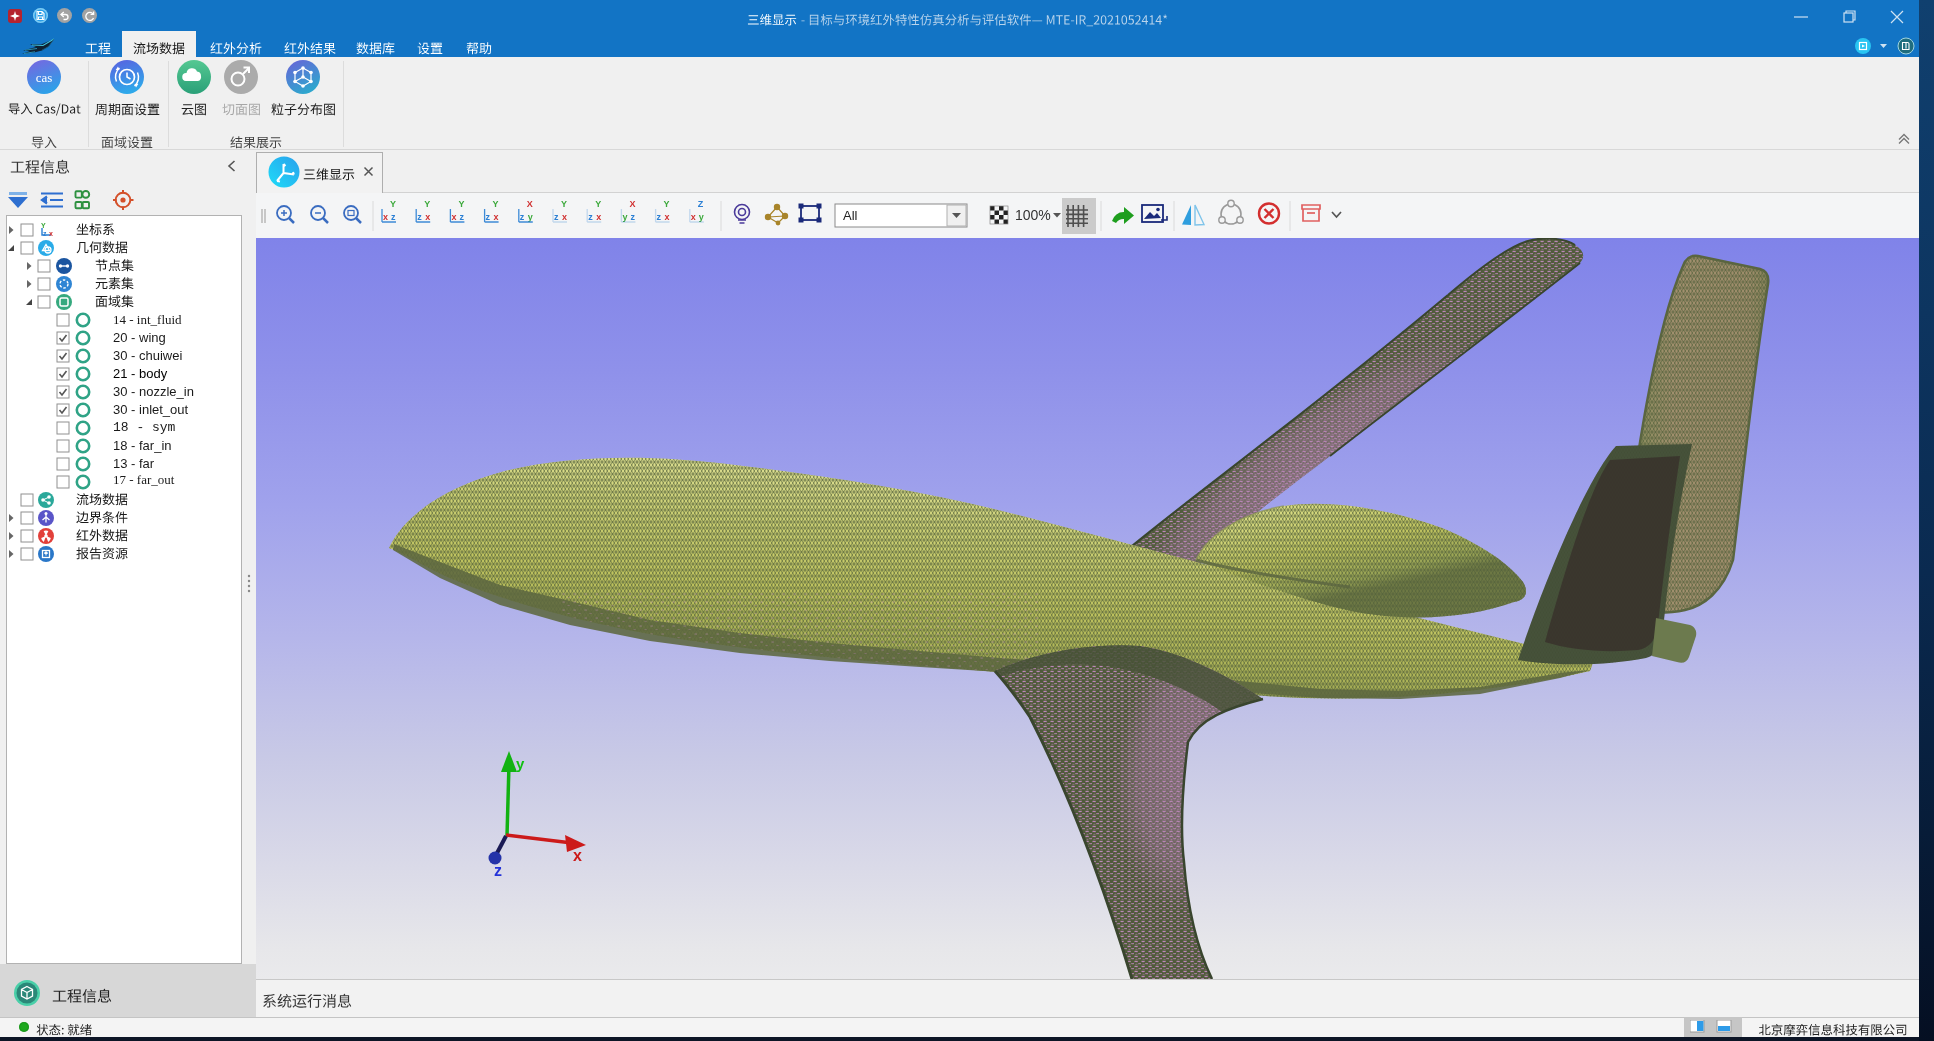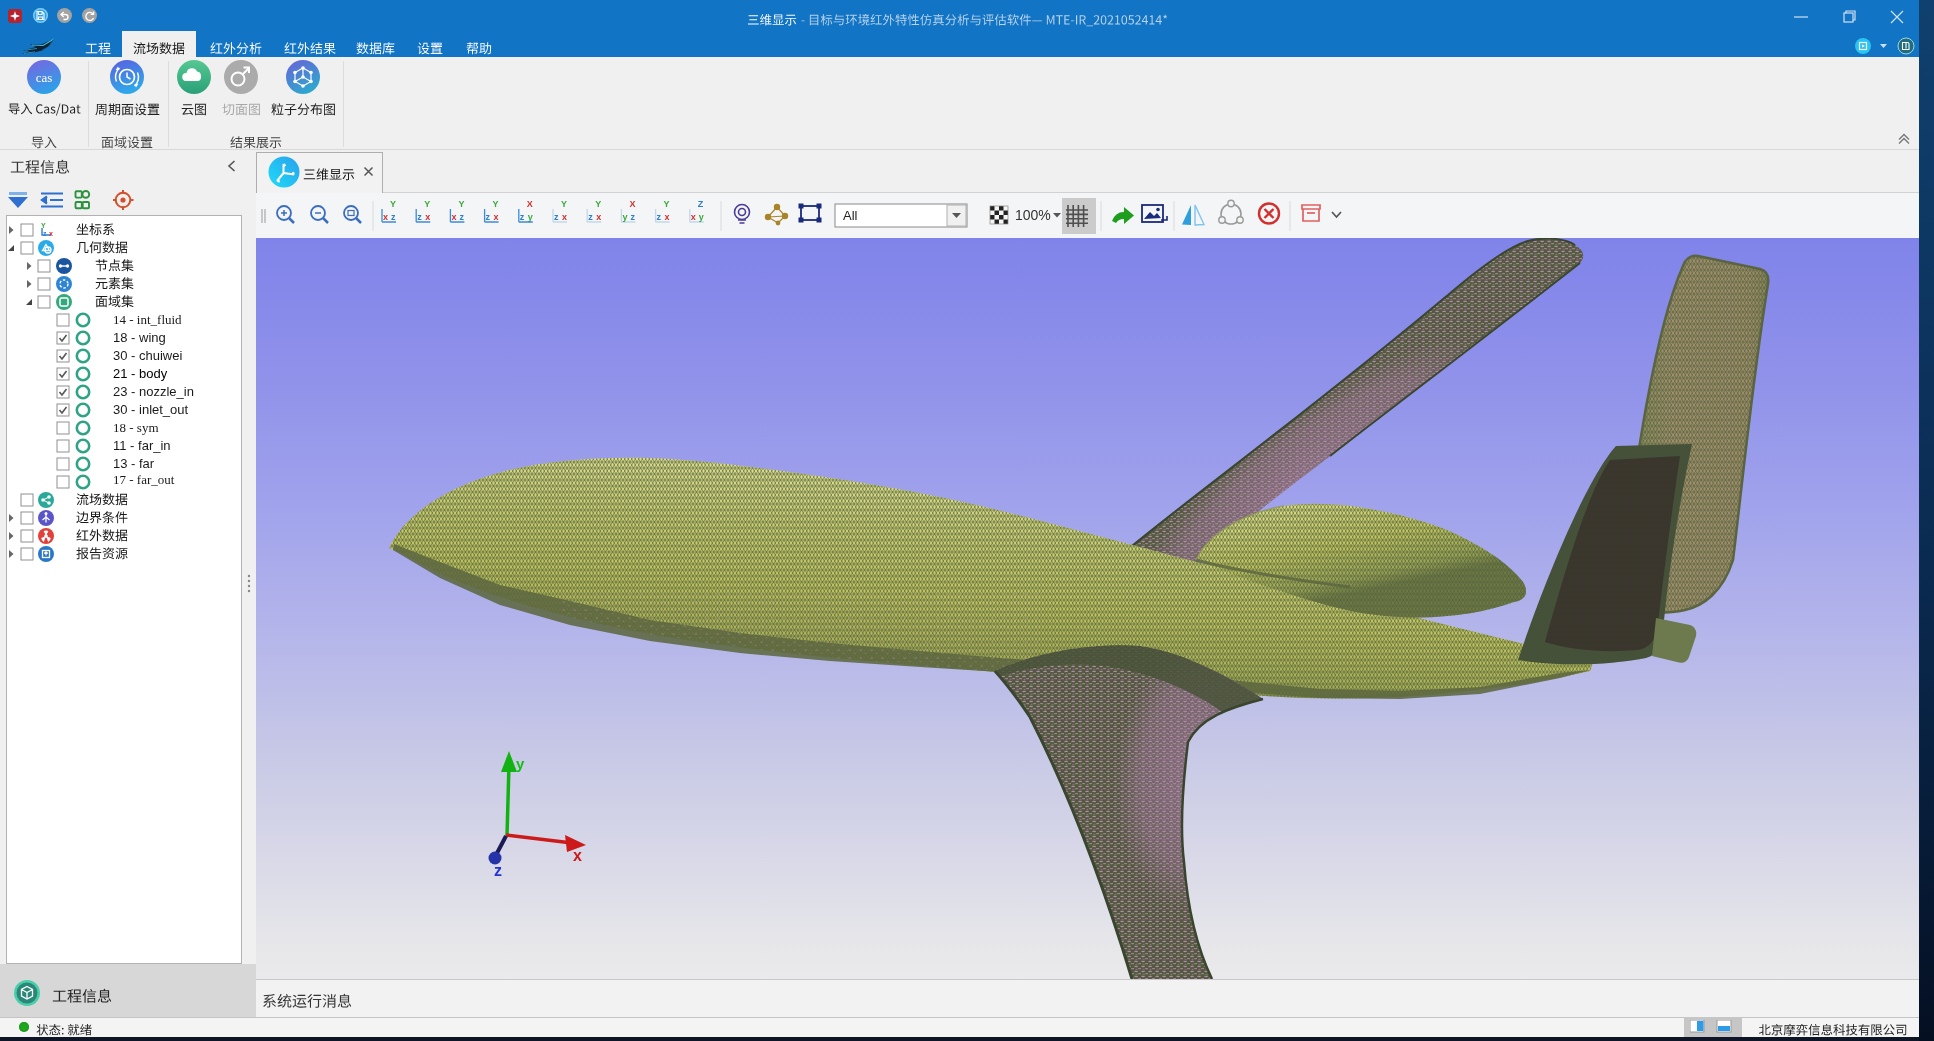--- a/index.html
+++ b/index.html
@@ -262,27 +262,27 @@
 <div style="position:absolute;left:95px;top:255px;line-height:0;"><svg width="39" height="19" viewBox="0 -15.1 39 18.8" style="overflow:visible">
       <path fill="#1a1a1a" d="M10 -6.3H11.0V-2.0Q11 -1.5 10.9 -1.3Q10.8 -1 10.4 -0.9Q10.1 -0.8 9.5 -0.8Q8.8 -0.7 7.9 -0.7Q7.9 -1 7.8 -1.3Q7.7 -1.5 7.6 -1.8Q8.1 -1.7 8.5 -1.7Q9 -1.7 9.3 -1.7Q9.6 -1.7 9.7 -1.7Q9.9 -1.8 10 -1.8Q10 -1.9 10 -2.0ZM4.7 -5.7H5.7V1.0H4.7ZM1.3 -6.3H10.5V-5.4H1.3ZM0.7 -9.4H12.3V-8.5H0.7ZM3.8 -10.9H4.8V-7.0H3.8ZM8.2 -10.9H9.3V-7.0H8.2Z M18.9 -10.9H19.9V-6.5H18.9ZM16.1 -6.0V-3.7H22.9V-6.0ZM15.2 -7.0H23.9V-2.8H15.2ZM19.4 -9.5H24.8V-8.6H19.4ZM17.4 -1.7 18.3 -1.7Q18.4 -1.3 18.5 -0.9Q18.6 -0.4 18.6 0.0Q18.7 0.5 18.7 0.8L17.7 0.9Q17.7 0.6 17.7 0.2Q17.6 -0.3 17.6 -0.8Q17.5 -1.2 17.4 -1.7ZM20.1 -1.7 21 -1.8Q21.2 -1.5 21.4 -1.0Q21.6 -0.5 21.7 -0.1Q21.9 0.3 22 0.7L21 0.9Q21 0.6 20.8 0.1Q20.7 -0.3 20.5 -0.8Q20.3 -1.3 20.1 -1.7ZM22.8 -1.8 23.6 -2.1Q24 -1.7 24.3 -1.2Q24.6 -0.7 24.9 -0.3Q25.2 0.2 25.4 0.6L24.4 0.9Q24.3 0.6 24 0.1Q23.7 -0.4 23.4 -0.9Q23.1 -1.3 22.8 -1.8ZM15.3 -2 16.2 -1.8Q15.9 -1 15.4 -0.2Q15 0.5 14.4 1.0L13.5 0.6Q14.1 0.1 14.5 -0.6Q15 -1.3 15.3 -2.0Z M26.7 -2.9H38.3V-2.1H26.7ZM29 -7.9H37.0V-7.2H29.0ZM29 -6.3H37.0V-5.6H29.0ZM32.4 -9.0H33.3V-4.3H32.4ZM32 -3.8H33.0V1.0H32.0ZM31.8 -2.7 32.5 -2.3Q32.1 -1.8 31.4 -1.3Q30.8 -0.8 30 -0.4Q29.3 0 28.5 0.3Q27.7 0.7 27 0.9Q26.9 0.7 26.7 0.5Q26.5 0.2 26.4 0.1Q27.1 -0.1 27.9 -0.4Q28.6 -0.7 29.4 -1.0Q30.1 -1.4 30.7 -1.8Q31.3 -2.2 31.8 -2.7ZM33.2 -2.7Q33.6 -2.3 34.2 -1.8Q34.9 -1.4 35.6 -1.1Q36.3 -0.7 37.1 -0.5Q37.9 -0.2 38.6 -0.0Q38.5 0.1 38.4 0.2Q38.2 0.4 38.1 0.5Q38 0.7 38 0.8Q37.2 0.6 36.5 0.3Q35.7 -0.1 34.9 -0.5Q34.2 -0.9 33.6 -1.3Q32.9 -1.8 32.4 -2.3ZM29.4 -10.9 30.5 -10.8Q29.9 -9.7 29.1 -8.6Q28.2 -7.6 27.1 -6.6Q27 -6.7 26.9 -6.9Q26.8 -7 26.6 -7.1Q26.5 -7.2 26.4 -7.3Q27.1 -7.8 27.7 -8.4Q28.3 -9.1 28.7 -9.7Q29.2 -10.4 29.4 -10.9ZM32.1 -10.7 32.9 -11.0Q33.2 -10.6 33.4 -10.1Q33.6 -9.7 33.8 -9.4L32.8 -9.1Q32.7 -9.4 32.5 -9.9Q32.3 -10.3 32.1 -10.7ZM28.6 -4.7H37.9V-3.9H28.6ZM29.2 -9.5H37.5V-8.7H29.2V-3.5H28.2V-8.9L28.8 -9.5Z"></path>
     </svg></div>
 <div style="position:absolute;left:95px;top:273px;line-height:0;"><svg width="39" height="19" viewBox="0 -15.1 39 18.8" style="overflow:visible">
       <path fill="#1a1a1a" d="M7.6 -5.7H8.6V-0.7Q8.6 -0.3 8.7 -0.2Q8.8 -0.1 9.2 -0.1Q9.3 -0.1 9.5 -0.1Q9.7 -0.1 10 -0.1Q10.3 -0.1 10.5 -0.1Q10.7 -0.1 10.9 -0.1Q11.1 -0.1 11.3 -0.3Q11.4 -0.5 11.5 -1.0Q11.5 -1.5 11.5 -2.5Q11.7 -2.4 11.8 -2.3Q12 -2.2 12.2 -2.1Q12.3 -2.1 12.5 -2.0Q12.4 -0.9 12.3 -0.3Q12.1 0.3 11.8 0.6Q11.5 0.8 10.9 0.8Q10.9 0.8 10.6 0.8Q10.3 0.8 10 0.8Q9.7 0.8 9.4 0.8Q9.2 0.8 9.1 0.8Q8.5 0.8 8.2 0.7Q7.8 0.5 7.7 0.2Q7.6 -0.1 7.6 -0.7ZM0.8 -6.3H12.3V-5.3H0.8ZM1.9 -9.9H11.1V-9.0H1.9ZM4.1 -5.5H5.1Q5 -4.4 4.9 -3.5Q4.7 -2.5 4.3 -1.6Q3.9 -0.8 3.1 -0.1Q2.4 0.5 1.2 1.0Q1.2 0.8 1 0.6Q0.8 0.4 0.6 0.2Q1.7 -0.2 2.4 -0.8Q3 -1.3 3.4 -2.1Q3.7 -2.8 3.9 -3.7Q4 -4.6 4.1 -5.5Z M21.7 -3.6 22.5 -4.1Q22.9 -3.8 23.4 -3.5Q23.9 -3.1 24.3 -2.7Q24.8 -2.4 25 -2.1L24.3 -1.5Q24 -1.8 23.6 -2.2Q23.2 -2.6 22.7 -3.0Q22.2 -3.3 21.7 -3.6ZM21.3 -1.1 22 -1.7Q22.5 -1.4 23.1 -1.1Q23.7 -0.7 24.3 -0.4Q24.8 -0.1 25.2 0.2L24.4 0.8Q24.1 0.5 23.6 0.2Q23 -0.2 22.4 -0.5Q21.8 -0.9 21.3 -1.1ZM16.8 -1.7 17.7 -1.3Q17.3 -0.9 16.7 -0.5Q16.1 -0.1 15.5 0.3Q14.9 0.6 14.3 0.9Q14.3 0.8 14.1 0.6Q14 0.5 13.9 0.4Q13.7 0.3 13.6 0.2Q14.5 -0.1 15.3 -0.6Q16.2 -1.1 16.8 -1.7ZM19 -10.9H20.0V-6.3H19.0ZM14.4 -10.0H24.7V-9.2H14.4ZM15.1 -8.4H24.0V-7.6H15.1ZM13.7 -6.8H25.3V-6.0H13.7ZM14.5 -1.7Q14.5 -1.8 14.5 -2.0Q14.4 -2.2 14.4 -2.3Q14.3 -2.5 14.3 -2.6Q14.6 -2.6 15 -2.8Q15.5 -2.9 16.1 -3.1Q16.3 -3.2 16.8 -3.3Q17.3 -3.5 17.9 -3.8Q18.5 -4 19.2 -4.3Q19.9 -4.6 20.6 -5.0Q21.3 -5.3 21.9 -5.7L22.6 -5.0Q20.8 -4.1 18.9 -3.3Q17 -2.6 15.1 -2.1V-2.1Q15.1 -2.1 15 -2.1Q15 -2 14.8 -2.0Q14.7 -1.9 14.6 -1.9Q14.5 -1.8 14.5 -1.7ZM14.5 -1.7 14.5 -2.4 15.1 -2.7 23.5 -3.1Q23.5 -2.9 23.6 -2.7Q23.6 -2.5 23.7 -2.4Q21.7 -2.3 20.2 -2.2Q18.8 -2.1 17.8 -2.1Q16.9 -2 16.3 -2.0Q15.7 -1.9 15.3 -1.9Q15 -1.9 14.8 -1.8Q14.6 -1.8 14.5 -1.7ZM15.5 -3.8Q15.5 -3.9 15.4 -4.1Q15.4 -4.2 15.3 -4.4Q15.3 -4.5 15.2 -4.7Q15.4 -4.7 15.7 -4.7Q15.9 -4.8 16.2 -4.9Q16.3 -5 16.8 -5.2Q17.2 -5.4 17.7 -5.7Q18.3 -6 18.7 -6.3L19.4 -5.8Q18.6 -5.3 17.8 -4.9Q16.9 -4.5 16.1 -4.2V-4.2Q16.1 -4.2 16 -4.2Q15.9 -4.1 15.8 -4.1Q15.7 -4 15.6 -4.0Q15.5 -3.9 15.5 -3.8ZM15.5 -3.8 15.5 -4.4 16 -4.6 20.7 -4.9Q20.6 -4.7 20.6 -4.5Q20.5 -4.3 20.5 -4.2Q19.3 -4.1 18.4 -4.1Q17.5 -4 17 -4.0Q16.5 -4 16.2 -3.9Q15.9 -3.9 15.7 -3.9Q15.6 -3.9 15.5 -3.8ZM19.2 -2.6H20.2V-0.1Q20.2 0.3 20.1 0.5Q20 0.7 19.6 0.8Q19.3 0.9 18.8 1.0Q18.3 1 17.6 1.0Q17.6 0.8 17.5 0.5Q17.4 0.3 17.3 0.1Q17.7 0.1 18 0.1Q18.4 0.1 18.6 0.1Q18.9 0.1 19 0.1Q19.1 0.1 19.2 0.1Q19.2 0 19.2 -0.1Z M26.7 -2.9H38.3V-2.1H26.7ZM29 -7.9H37.0V-7.2H29.0ZM29 -6.3H37.0V-5.6H29.0ZM32.4 -9.0H33.3V-4.3H32.4ZM32 -3.8H33.0V1.0H32.0ZM31.8 -2.7 32.5 -2.3Q32.1 -1.8 31.4 -1.3Q30.8 -0.8 30 -0.4Q29.3 0 28.5 0.3Q27.7 0.7 27 0.9Q26.9 0.7 26.7 0.5Q26.5 0.2 26.4 0.1Q27.1 -0.1 27.9 -0.4Q28.6 -0.7 29.4 -1.0Q30.1 -1.4 30.7 -1.8Q31.3 -2.2 31.8 -2.7ZM33.2 -2.7Q33.6 -2.3 34.2 -1.8Q34.9 -1.4 35.6 -1.1Q36.3 -0.7 37.1 -0.5Q37.9 -0.2 38.6 -0.0Q38.5 0.1 38.4 0.2Q38.2 0.4 38.1 0.5Q38 0.7 38 0.8Q37.2 0.6 36.5 0.3Q35.7 -0.1 34.9 -0.5Q34.2 -0.9 33.6 -1.3Q32.9 -1.8 32.4 -2.3ZM29.4 -10.9 30.5 -10.8Q29.9 -9.7 29.1 -8.6Q28.2 -7.6 27.1 -6.6Q27 -6.7 26.9 -6.9Q26.8 -7 26.6 -7.1Q26.5 -7.2 26.4 -7.3Q27.1 -7.8 27.7 -8.4Q28.3 -9.1 28.7 -9.7Q29.2 -10.4 29.4 -10.9ZM32.1 -10.7 32.9 -11.0Q33.2 -10.6 33.4 -10.1Q33.6 -9.7 33.8 -9.4L32.8 -9.1Q32.7 -9.4 32.5 -9.9Q32.3 -10.3 32.1 -10.7ZM28.6 -4.7H37.9V-3.9H28.6ZM29.2 -9.5H37.5V-8.7H29.2V-3.5H28.2V-8.9L28.8 -9.5Z"></path>
     </svg></div>
 <div style="position:absolute;left:95px;top:291px;line-height:0;"><svg width="39" height="19" viewBox="0 -15.1 39 18.8" style="overflow:visible">
       <path fill="#1a1a1a" d="M4.6 -5.1H8.2V-4.3H4.6ZM4.6 -2.9H8.2V-2.1H4.6ZM1.9 -0.6H11.1V0.4H1.9ZM1.3 -7.5H11.6V1.0H10.7V-6.6H2.3V1.0H1.3ZM4.2 -6.9H5.1V-0.1H4.2ZM7.8 -6.9H8.7V-0.2H7.8ZM5.9 -9.6 7 -9.4Q6.8 -8.7 6.6 -8.0Q6.4 -7.3 6.2 -6.8L5.3 -7.1Q5.4 -7.4 5.5 -7.9Q5.6 -8.3 5.7 -8.8Q5.8 -9.3 5.9 -9.6ZM0.8 -10.1H12.3V-9.1H0.8Z M13.6 -7.7H17.0V-6.8H13.6ZM14.9 -10.8H15.8V-2.1H14.9ZM13.5 -1.7Q14.2 -2 15.1 -2.4Q16.1 -2.9 17.1 -3.3L17.3 -2.5Q16.4 -2 15.5 -1.6Q14.6 -1.1 13.8 -0.7ZM17.3 -9.0H25.3V-8.1H17.3ZM16.8 -1.3Q17.4 -1.5 18.1 -1.7Q18.9 -1.8 19.7 -2.1Q20.6 -2.3 21.4 -2.5L21.5 -1.7Q20.4 -1.3 19.2 -1.0Q18 -0.7 17.1 -0.4ZM21.6 -10.9H22.5Q22.5 -9.4 22.6 -8.0Q22.6 -6.6 22.7 -5.3Q22.9 -4.1 23 -3.1Q23.2 -2.1 23.4 -1.4Q23.6 -0.7 23.8 -0.3Q24.1 0.1 24.4 0.1Q24.6 0.1 24.7 -0.3Q24.8 -0.8 24.8 -1.8Q24.9 -1.6 25.1 -1.5Q25.3 -1.3 25.5 -1.3Q25.4 -0.4 25.3 0.1Q25.1 0.6 24.9 0.8Q24.7 1 24.2 1.0Q23.7 1 23.3 0.6Q23 0.2 22.7 -0.6Q22.4 -1.5 22.2 -2.6Q22 -3.7 21.9 -5.0Q21.7 -6.3 21.7 -7.8Q21.6 -9.3 21.6 -10.9ZM23.1 -10.4 23.6 -10.9Q24 -10.6 24.5 -10.2Q25 -9.8 25.2 -9.6L24.6 -9.0Q24.4 -9.3 23.9 -9.7Q23.5 -10.1 23.1 -10.4ZM24.2 -6.9 25.1 -6.7Q24.4 -4.2 23.2 -2.2Q22 -0.3 20.3 0.9Q20.2 0.8 20.1 0.7Q19.9 0.6 19.8 0.5Q19.7 0.4 19.6 0.3Q21.3 -0.8 22.5 -2.7Q23.6 -4.5 24.2 -6.9ZM18.4 -6.1V-3.9H20.1V-6.1ZM17.6 -6.9H20.9V-3.1H17.6Z M26.7 -2.9H38.3V-2.1H26.7ZM29 -7.9H37.0V-7.2H29.0ZM29 -6.3H37.0V-5.6H29.0ZM32.4 -9.0H33.3V-4.3H32.4ZM32 -3.8H33.0V1.0H32.0ZM31.8 -2.7 32.5 -2.3Q32.1 -1.8 31.4 -1.3Q30.8 -0.8 30 -0.4Q29.3 0 28.5 0.3Q27.7 0.7 27 0.9Q26.9 0.7 26.7 0.5Q26.5 0.2 26.4 0.1Q27.1 -0.1 27.9 -0.4Q28.6 -0.7 29.4 -1.0Q30.1 -1.4 30.7 -1.8Q31.3 -2.2 31.8 -2.7ZM33.2 -2.7Q33.6 -2.3 34.2 -1.8Q34.9 -1.4 35.6 -1.1Q36.3 -0.7 37.1 -0.5Q37.9 -0.2 38.6 -0.0Q38.5 0.1 38.4 0.2Q38.2 0.4 38.1 0.5Q38 0.7 38 0.8Q37.2 0.6 36.5 0.3Q35.7 -0.1 34.9 -0.5Q34.2 -0.9 33.6 -1.3Q32.9 -1.8 32.4 -2.3ZM29.4 -10.9 30.5 -10.8Q29.9 -9.7 29.1 -8.6Q28.2 -7.6 27.1 -6.6Q27 -6.7 26.9 -6.9Q26.8 -7 26.6 -7.1Q26.5 -7.2 26.4 -7.3Q27.1 -7.8 27.7 -8.4Q28.3 -9.1 28.7 -9.7Q29.2 -10.4 29.4 -10.9ZM32.1 -10.7 32.9 -11.0Q33.2 -10.6 33.4 -10.1Q33.6 -9.7 33.8 -9.4L32.8 -9.1Q32.7 -9.4 32.5 -9.9Q32.3 -10.3 32.1 -10.7ZM28.6 -4.7H37.9V-3.9H28.6ZM29.2 -9.5H37.5V-8.7H29.2V-3.5H28.2V-8.9L28.8 -9.5Z"></path>
     </svg></div>
 <div class="abs" style="left:113px;top:312px;font-size:13px;color:#1a1a1a;font-family:Liberation Serif, serif;white-space:nowrap">14 - int_fluid</div>
-<div class="abs" style="left:113px;top:330px;font-size:13px;color:#1a1a1a;font-family:'Liberation Sans';white-space:nowrap">18 - wing</div>
+<div class="abs" style="left:113px;top:330px;font-size:13px;color:#1a1a1a;font-family:'Liberation Sans';white-space:nowrap">20 - wing</div>
 <div class="abs" style="left:113px;top:348px;font-size:13px;color:#1a1a1a;font-family:'Liberation Sans';white-space:nowrap">30 - chuiwei</div>
 <div class="abs" style="left:113px;top:366px;font-size:13px;color:#000000;font-family:'Liberation Sans';white-space:nowrap">21 - body</div>
-<div class="abs" style="left:113px;top:384px;font-size:13px;color:#1a1a1a;font-family:'Liberation Sans';white-space:nowrap">23 - nozzle_in</div>
+<div class="abs" style="left:113px;top:384px;font-size:13px;color:#1a1a1a;font-family:'Liberation Sans';white-space:nowrap">30 - nozzle_in</div>
 <div class="abs" style="left:113px;top:402px;font-size:13px;color:#1a1a1a;font-family:'Liberation Sans';white-space:nowrap">30 - inlet_out</div>
-<div class="abs" style="left:113px;top:420px;font-size:13px;color:#1a1a1a;font-family:Liberation Serif, serif;white-space:nowrap">18 - sym</div>
-<div class="abs" style="left:113px;top:438px;font-size:13px;color:#1a1a1a;font-family:'Liberation Sans';white-space:nowrap">11 - far_in</div>
+<div class="abs" style="left:113px;top:420px;font-size:13px;color:#1a1a1a;font-family:Liberation Mono, monospace;white-space:nowrap">18 - sym</div>
+<div class="abs" style="left:113px;top:438px;font-size:13px;color:#1a1a1a;font-family:'Liberation Sans';white-space:nowrap">18 - far_in</div>
 <div class="abs" style="left:113px;top:456px;font-size:13px;color:#1a1a1a;font-family:'Liberation Sans';white-space:nowrap">13 - far</div>
 <div class="abs" style="left:113px;top:472px;font-size:13px;color:#1a1a1a;font-family:Liberation Serif, serif;white-space:nowrap">17 - far_out</div>
 <div style="position:absolute;left:76px;top:489px;line-height:0;"><svg width="52" height="19" viewBox="0 -15.1 52 18.8" style="overflow:visible">
       <path fill="#1a1a1a" d="M4.1 -9.2H12.3V-8.3H4.1ZM7.5 -4.7H8.4V0.5H7.5ZM5.2 -4.7H6.1V-3.3Q6.1 -2.8 6 -2.2Q6 -1.7 5.8 -1.1Q5.6 -0.5 5.2 0.0Q4.8 0.5 4.1 1.0Q4.1 0.9 3.9 0.8Q3.8 0.7 3.7 0.5Q3.5 0.4 3.4 0.4Q4.2 -0.2 4.6 -0.8Q5 -1.5 5.1 -2.1Q5.2 -2.8 5.2 -3.4ZM9.3 -7.7 10 -8.1Q10.4 -7.7 10.9 -7.2Q11.3 -6.7 11.7 -6.2Q12.1 -5.7 12.3 -5.3L11.5 -4.8Q11.3 -5.2 10.9 -5.7Q10.6 -6.2 10.1 -6.7Q9.7 -7.3 9.3 -7.7ZM9.8 -4.7H10.7V-0.5Q10.7 -0.3 10.7 -0.2Q10.8 -0.1 10.8 -0.0Q10.8 -0 10.9 0.0Q10.9 0 11 0.0Q11.1 0 11.2 0.0Q11.3 0 11.4 0.0Q11.5 0 11.5 0.0Q11.6 0 11.7 -0.0Q11.7 -0.1 11.8 -0.4Q11.8 -0.5 11.8 -0.9Q11.8 -1.2 11.8 -1.7Q12 -1.6 12.2 -1.5Q12.4 -1.4 12.5 -1.3Q12.5 -0.9 12.5 -0.5Q12.5 -0 12.4 0.2Q12.3 0.5 12 0.7Q11.9 0.7 11.8 0.8Q11.6 0.8 11.4 0.8Q11.3 0.8 11.1 0.8Q10.9 0.8 10.8 0.8Q10.6 0.8 10.4 0.8Q10.2 0.7 10.1 0.6Q9.9 0.5 9.9 0.2Q9.8 0 9.8 -0.6ZM4.5 -5.2Q4.5 -5.3 4.5 -5.5Q4.4 -5.7 4.4 -5.8Q4.3 -6 4.3 -6.1Q4.5 -6.2 4.7 -6.2Q5 -6.3 5.2 -6.5Q5.3 -6.6 5.5 -6.9Q5.8 -7.2 6.1 -7.6Q6.4 -8 6.7 -8.4Q7 -8.7 7.2 -9.0H8.3Q8 -8.7 7.7 -8.2Q7.4 -7.8 7 -7.3Q6.7 -6.9 6.3 -6.5Q6 -6.1 5.8 -5.8Q5.8 -5.8 5.6 -5.8Q5.5 -5.7 5.3 -5.7Q5.2 -5.6 5 -5.5Q4.8 -5.4 4.7 -5.4Q4.5 -5.3 4.5 -5.2ZM4.5 -5.2 4.5 -5.9 5.1 -6.2 11 -6.6Q11.1 -6.4 11.1 -6.2Q11.2 -5.9 11.2 -5.8Q9.5 -5.7 8.4 -5.6Q7.3 -5.5 6.5 -5.4Q5.8 -5.4 5.4 -5.3Q5 -5.3 4.9 -5.3Q4.7 -5.2 4.5 -5.2ZM7.3 -10.7 8.2 -10.9Q8.4 -10.5 8.6 -9.9Q8.8 -9.4 8.9 -9.0L8 -8.8Q7.9 -9.1 7.7 -9.7Q7.5 -10.2 7.3 -10.7ZM1.1 -10.1 1.7 -10.7Q2.1 -10.5 2.5 -10.3Q2.9 -10 3.3 -9.7Q3.7 -9.4 3.9 -9.2L3.3 -8.4Q3.1 -8.6 2.7 -8.9Q2.3 -9.2 1.9 -9.5Q1.5 -9.8 1.1 -10.1ZM0.5 -6.5 1 -7.2Q1.5 -7 1.9 -6.8Q2.4 -6.6 2.8 -6.3Q3.2 -6.1 3.4 -5.9L2.9 -5.0Q2.6 -5.3 2.2 -5.5Q1.8 -5.8 1.4 -6.0Q0.9 -6.3 0.5 -6.5ZM0.8 0.2Q1.2 -0.3 1.6 -1.0Q2.1 -1.7 2.5 -2.5Q2.9 -3.2 3.3 -4.0L4 -3.3Q3.7 -2.7 3.3 -1.9Q2.9 -1.2 2.5 -0.5Q2.1 0.3 1.7 0.9Z M13.7 -7.7H17.6V-6.8H13.7ZM15.2 -10.8H16.2V-2.1H15.2ZM13.5 -1.7Q14 -1.8 14.7 -2.1Q15.3 -2.3 16.1 -2.6Q16.8 -2.9 17.6 -3.2L17.8 -2.3Q16.7 -1.8 15.7 -1.4Q14.6 -1 13.8 -0.7ZM17.9 -10.3H23.3V-9.4H17.9ZM24.2 -6.7H25.2Q25.2 -6.7 25.2 -6.6Q25.2 -6.5 25.2 -6.4Q25.2 -6.3 25.2 -6.2Q25.1 -4.5 25 -3.3Q24.9 -2.2 24.8 -1.4Q24.6 -0.6 24.5 -0.2Q24.4 0.3 24.2 0.5Q24 0.7 23.8 0.8Q23.6 0.9 23.3 0.9Q23.1 0.9 22.7 0.9Q22.3 0.9 21.9 0.9Q21.9 0.7 21.8 0.5Q21.8 0.2 21.6 -0.0Q22.1 0 22.4 0.0Q22.7 0.1 22.9 0.1Q23.1 0.1 23.2 0.0Q23.3 -0 23.4 -0.1Q23.5 -0.3 23.7 -1.0Q23.8 -1.7 24 -3.0Q24.1 -4.3 24.2 -6.5ZM18.3 -5.6Q18.3 -5.8 18.2 -5.9Q18.2 -6.1 18.1 -6.3Q18 -6.4 17.9 -6.6Q18.2 -6.6 18.5 -6.8Q18.9 -7 19.2 -7.2Q19.4 -7.3 19.8 -7.6Q20.2 -7.9 20.8 -8.3Q21.3 -8.7 21.8 -9.2Q22.4 -9.6 22.8 -10.1V-10.2L23.3 -10.4L24 -9.8Q22.7 -8.7 21.5 -7.7Q20.2 -6.8 19 -6.1V-6.1Q19 -6.1 18.9 -6.1Q18.8 -6 18.7 -6.0Q18.5 -5.9 18.4 -5.8Q18.3 -5.7 18.3 -5.6ZM18.3 -5.6V-6.5L18.9 -6.7H24.6L24.6 -5.8H19.5Q19 -5.8 18.7 -5.8Q18.4 -5.7 18.3 -5.6ZM22.5 -6.2 23.4 -6.0Q22.7 -3.7 21.5 -1.9Q20.4 -0.1 18.7 1.0Q18.6 0.9 18.5 0.8Q18.3 0.7 18.2 0.6Q18 0.5 17.9 0.5Q19.7 -0.6 20.8 -2.3Q21.9 -4 22.5 -6.2ZM20.5 -6.2 21.4 -6.0Q21 -4.7 20.2 -3.6Q19.4 -2.6 18.4 -1.8Q18.4 -1.9 18.2 -2.0Q18.1 -2.1 17.9 -2.2Q17.8 -2.3 17.7 -2.4Q18.7 -3 19.4 -4.0Q20.2 -5 20.5 -6.2Z M26.9 -4.2H31.9V-3.4H26.9ZM26.6 -8.5H32.9V-7.7H26.6ZM31.8 -10.7 32.6 -10.3Q32.3 -9.9 32 -9.4Q31.7 -9 31.4 -8.6L30.8 -8.9Q30.9 -9.2 31.1 -9.5Q31.3 -9.8 31.5 -10.1Q31.6 -10.4 31.8 -10.7ZM29.3 -10.9H30.2V-5.2H29.3ZM27.1 -10.3 27.9 -10.6Q28.1 -10.2 28.4 -9.7Q28.6 -9.3 28.7 -8.9L28 -8.6Q27.9 -8.9 27.6 -9.4Q27.4 -9.9 27.1 -10.3ZM29.4 -8.2 30 -7.8Q29.7 -7.2 29.2 -6.7Q28.7 -6.1 28.2 -5.7Q27.6 -5.2 27 -4.9Q27 -5.1 26.8 -5.3Q26.7 -5.5 26.5 -5.7Q27.1 -5.9 27.6 -6.3Q28.1 -6.7 28.6 -7.2Q29.1 -7.7 29.4 -8.2ZM30.1 -7.9Q30.3 -7.8 30.6 -7.6Q31 -7.4 31.4 -7.1Q31.8 -6.9 32.1 -6.7Q32.4 -6.5 32.5 -6.4L32 -5.7Q31.8 -5.8 31.5 -6.1Q31.2 -6.3 30.9 -6.6Q30.5 -6.9 30.2 -7.1Q29.8 -7.3 29.6 -7.5ZM34 -8.4H38.3V-7.5H34.0ZM34.2 -10.8 35.1 -10.7Q34.9 -9.4 34.6 -8.3Q34.3 -7.1 33.9 -6.1Q33.5 -5.1 33 -4.4Q32.9 -4.5 32.8 -4.6Q32.7 -4.7 32.5 -4.8Q32.4 -4.9 32.3 -5.0Q32.8 -5.7 33.1 -6.6Q33.5 -7.5 33.8 -8.6Q34 -9.7 34.2 -10.8ZM36.6 -7.9 37.5 -7.8Q37.2 -5.6 36.6 -3.9Q36 -2.2 35 -1.0Q34 0.2 32.4 1.1Q32.4 1 32.3 0.8Q32.2 0.7 32.1 0.5Q32 0.4 31.9 0.3Q33.4 -0.4 34.3 -1.6Q35.3 -2.7 35.8 -4.3Q36.3 -5.8 36.6 -7.9ZM34.4 -7.6Q34.7 -5.8 35.2 -4.3Q35.8 -2.8 36.6 -1.6Q37.5 -0.5 38.6 0.2Q38.5 0.3 38.3 0.5Q38.1 0.7 38 0.9Q36.8 0.2 35.9 -1.1Q35 -2.3 34.5 -3.9Q33.9 -5.5 33.6 -7.4ZM27.4 -2 28 -2.6Q28.7 -2.3 29.5 -2.0Q30.2 -1.6 30.9 -1.2Q31.5 -0.9 32 -0.6L31.4 0.1Q30.9 -0.2 30.3 -0.6Q29.6 -1 28.9 -1.4Q28.1 -1.7 27.4 -2.0ZM31.6 -4.2H31.7L31.9 -4.2L32.4 -4.0Q32 -2.6 31.2 -1.6Q30.4 -0.6 29.3 -0.0Q28.2 0.6 27 0.9Q26.9 0.8 26.8 0.5Q26.7 0.3 26.5 0.2Q27.7 -0.1 28.7 -0.6Q29.7 -1.2 30.5 -2.0Q31.2 -2.9 31.6 -4.1ZM27.4 -2.0Q27.7 -2.4 28 -2.9Q28.3 -3.4 28.6 -4.0Q28.8 -4.5 29 -5.0L29.9 -4.9Q29.7 -4.3 29.4 -3.8Q29.1 -3.2 28.9 -2.7Q28.6 -2.2 28.3 -1.8Z M44.6 -10.4H51.0V-7.0H44.6V-7.8H50.1V-9.5H44.6ZM44.1 -10.4H45.1V-6.4Q45.1 -5.6 45 -4.6Q45 -3.7 44.8 -2.7Q44.6 -1.7 44.3 -0.7Q44 0.2 43.5 1.0Q43.4 0.9 43.2 0.8Q43.1 0.7 42.9 0.6Q42.8 0.5 42.7 0.5Q43.2 -0.3 43.5 -1.1Q43.8 -2 43.9 -2.9Q44.1 -3.9 44.1 -4.8Q44.1 -5.7 44.1 -6.4ZM44.7 -5.6H51.4V-4.7H44.7ZM45.7 -0.3H50.5V0.5H45.7ZM47.6 -7.1H48.5V-2.7H47.6ZM45.3 -3.1H51.0V1.0H50.2V-2.3H46.2V1.0H45.3ZM39.4 -4.0Q40.1 -4.2 41.2 -4.6Q42.3 -4.9 43.4 -5.2L43.6 -4.3Q42.5 -4 41.5 -3.7Q40.5 -3.3 39.6 -3.1ZM39.5 -8.3H43.6V-7.4H39.5ZM41.2 -10.9H42.1V-0.2Q42.1 0.2 42 0.4Q41.9 0.7 41.6 0.8Q41.4 0.9 41 0.9Q40.6 1 40 1.0Q40 0.8 39.9 0.5Q39.8 0.2 39.7 0.0Q40.1 0.1 40.5 0.1Q40.8 0.1 40.9 0.1Q41.1 0.1 41.1 0.0Q41.2 -0 41.2 -0.2Z"></path>
     </svg></div>
 <div style="position:absolute;left:76px;top:507px;line-height:0;"><svg width="52" height="19" viewBox="0 -15.1 52 18.8" style="overflow:visible">
       <path fill="#1a1a1a" d="M4.4 -8.6H11.4V-7.7H4.4ZM11 -8.6H12.0Q12 -8.6 12 -8.5Q12 -8.4 12 -8.3Q12 -8.2 12 -8.1Q11.9 -6.5 11.8 -5.3Q11.8 -4.1 11.7 -3.4Q11.6 -2.7 11.4 -2.2Q11.3 -1.8 11.2 -1.6Q11 -1.3 10.7 -1.2Q10.5 -1.1 10.2 -1.1Q9.9 -1.1 9.4 -1.1Q8.8 -1.1 8.3 -1.1Q8.3 -1.4 8.2 -1.6Q8.1 -1.9 8 -2.1Q8.5 -2.1 9 -2.1Q9.5 -2.1 9.8 -2.1Q9.9 -2.1 10.1 -2.1Q10.2 -2.1 10.3 -2.2Q10.4 -2.4 10.5 -2.8Q10.6 -3.2 10.7 -3.9Q10.8 -4.6 10.9 -5.7Q10.9 -6.8 11 -8.4ZM7.2 -10.7H8.2Q8.2 -9.2 8.1 -7.8Q8 -6.3 7.6 -5.1Q7.3 -3.9 6.6 -2.8Q5.9 -1.8 4.8 -1.1Q4.7 -1.3 4.5 -1.5Q4.3 -1.7 4.1 -1.8Q5.2 -2.5 5.8 -3.4Q6.4 -4.3 6.7 -5.5Q7 -6.6 7.1 -8.0Q7.2 -9.3 7.2 -10.7ZM3.2 -6.5V-0.9H2.3V-5.6H0.5V-6.5ZM1.1 -10.2 1.8 -10.7Q2.2 -10.4 2.6 -10.0Q3 -9.6 3.3 -9.2Q3.7 -8.9 3.9 -8.6L3.1 -8.0Q2.9 -8.3 2.5 -8.7Q2.2 -9 1.8 -9.4Q1.4 -9.9 1.1 -10.2ZM2.7 -1.6Q3 -1.6 3.3 -1.3Q3.6 -1.1 4.2 -0.7Q4.9 -0.3 5.7 -0.2Q6.6 -0.1 7.7 -0.1Q8.3 -0.1 9 -0.1Q9.7 -0.1 10.3 -0.2Q11 -0.2 11.6 -0.2Q12.2 -0.3 12.7 -0.3Q12.6 -0.2 12.5 -0.0Q12.5 0.2 12.4 0.4Q12.4 0.6 12.4 0.8Q12 0.8 11.4 0.8Q10.9 0.8 10.2 0.9Q9.5 0.9 8.9 0.9Q8.2 0.9 7.7 0.9Q6.4 0.9 5.6 0.7Q4.7 0.6 4 0.2Q3.6 -0.1 3.2 -0.4Q2.9 -0.7 2.7 -0.7Q2.5 -0.7 2.2 -0.4Q2 -0.2 1.7 0.2Q1.4 0.6 1 1.1L0.3 0.1Q1 -0.6 1.6 -1.1Q2.2 -1.6 2.7 -1.6Z M16 -7.5V-6.1H23.0V-7.5ZM16 -9.7V-8.3H23.0V-9.7ZM15 -10.5H24.0V-5.3H15.0ZM20.9 -5.8Q21.4 -5.2 22.1 -4.6Q22.8 -4.1 23.7 -3.7Q24.6 -3.3 25.5 -3.0Q25.4 -2.9 25.3 -2.8Q25.1 -2.6 25 -2.5Q24.9 -2.3 24.8 -2.2Q23.9 -2.5 23 -3.0Q22.1 -3.5 21.4 -4.1Q20.6 -4.8 20.1 -5.5ZM18.1 -5.8 19 -5.5Q18.5 -4.7 17.7 -4.1Q16.9 -3.5 16 -3.0Q15.1 -2.5 14.2 -2.1Q14.2 -2.3 14.1 -2.4Q13.9 -2.6 13.8 -2.7Q13.7 -2.9 13.6 -2.9Q14.5 -3.2 15.3 -3.6Q16.2 -4.1 16.9 -4.6Q17.7 -5.2 18.1 -5.8ZM17 -3.5H18.0V-2.7Q18 -2.3 17.9 -1.7Q17.9 -1.2 17.6 -0.7Q17.3 -0.2 16.7 0.3Q16.2 0.7 15.2 1.1Q15.1 1 15 0.8Q14.9 0.7 14.8 0.6Q14.6 0.4 14.5 0.3Q15.4 0 15.9 -0.4Q16.4 -0.8 16.6 -1.2Q16.9 -1.6 17 -2.0Q17 -2.4 17 -2.8ZM19 -10.1H20.0V-5.7H19.0ZM21.2 -3.5H22.2V1.0H21.2Z M30.1 -9.7H35.3V-8.9H30.1ZM35.1 -9.7H35.3L35.5 -9.8L36.2 -9.4Q35.5 -8.3 34.5 -7.4Q33.5 -6.6 32.3 -6.0Q31 -5.3 29.7 -4.9Q28.3 -4.5 26.9 -4.3Q26.9 -4.5 26.7 -4.8Q26.6 -5 26.5 -5.2Q27.8 -5.4 29.1 -5.7Q30.4 -6.1 31.6 -6.6Q32.8 -7.2 33.7 -7.9Q34.6 -8.6 35.1 -9.6ZM30.9 -10.9 32 -10.7Q31.3 -9.7 30.3 -8.6Q29.2 -7.6 27.7 -6.8Q27.6 -6.9 27.5 -7.0Q27.3 -7.2 27.2 -7.3Q27.1 -7.4 27 -7.5Q27.9 -7.9 28.7 -8.5Q29.5 -9.1 30 -9.7Q30.6 -10.4 30.9 -10.9ZM30.2 -9.2Q30.9 -8.1 32.2 -7.3Q33.4 -6.5 35.1 -6.0Q36.7 -5.5 38.5 -5.3Q38.4 -5.2 38.3 -5.0Q38.2 -4.9 38.1 -4.7Q38 -4.5 38 -4.4Q36.1 -4.7 34.5 -5.2Q32.8 -5.8 31.5 -6.7Q30.2 -7.6 29.4 -8.8ZM27.9 -3.7H37.1V-2.9H27.9ZM29.9 -2.4 30.7 -2.0Q30.3 -1.6 29.9 -1.1Q29.4 -0.6 28.9 -0.2Q28.3 0.3 27.9 0.6Q27.8 0.4 27.7 0.3Q27.6 0.2 27.5 0.1Q27.4 -0.1 27.2 -0.1Q27.7 -0.4 28.2 -0.8Q28.7 -1.1 29.1 -1.5Q29.6 -2 29.9 -2.4ZM32 -5.1H33.0V-0.0Q33 0.3 32.9 0.5Q32.8 0.7 32.5 0.8Q32.3 1 31.9 1.0Q31.5 1 30.9 1.0Q30.9 0.8 30.8 0.6Q30.7 0.3 30.6 0.1Q31 0.1 31.4 0.1Q31.7 0.2 31.8 0.1Q31.9 0.1 32 0.1Q32 0.1 32 -0.0ZM34.2 -1.9 34.9 -2.4Q35.3 -2 35.8 -1.6Q36.3 -1.2 36.7 -0.7Q37.1 -0.3 37.4 0.0L36.6 0.6Q36.4 0.3 36 -0.2Q35.6 -0.6 35.1 -1.1Q34.6 -1.5 34.2 -1.9Z M46.9 -10.8H47.8V1.0H46.9ZM44.6 -10.3 45.6 -10.1Q45.4 -9.2 45.1 -8.3Q44.9 -7.4 44.5 -6.7Q44.2 -5.9 43.8 -5.3Q43.8 -5.4 43.6 -5.5Q43.5 -5.6 43.3 -5.7Q43.1 -5.8 43 -5.8Q43.4 -6.3 43.7 -7.1Q44 -7.8 44.2 -8.6Q44.5 -9.4 44.6 -10.3ZM44.7 -8.3H50.8V-7.3H44.5ZM43.1 -4.4H51.4V-3.5H43.1ZM42.5 -10.9 43.4 -10.6Q43 -9.5 42.5 -8.4Q41.9 -7.4 41.3 -6.4Q40.7 -5.5 40 -4.7Q39.9 -4.8 39.8 -5.0Q39.7 -5.2 39.6 -5.4Q39.5 -5.6 39.4 -5.7Q40 -6.3 40.6 -7.2Q41.2 -8 41.6 -8.9Q42.1 -9.9 42.5 -10.9ZM41.2 -7.5 42.1 -8.4 42.1 -8.4V1.0H41.2Z"></path>
     </svg></div>
 <div style="position:absolute;left:76px;top:525px;line-height:0;"><svg width="52" height="19" viewBox="0 -15.1 52 18.8" style="overflow:visible">
       <path fill="#1a1a1a" d="M0.9 -2.4Q0.8 -2.5 0.8 -2.7Q0.7 -2.8 0.7 -3.0Q0.6 -3.2 0.5 -3.3Q0.8 -3.4 1 -3.6Q1.3 -3.8 1.6 -4.2Q1.8 -4.4 2.1 -4.8Q2.4 -5.2 2.9 -5.7Q3.3 -6.3 3.7 -6.9Q4.2 -7.5 4.5 -8.2L5.4 -7.6Q4.5 -6.3 3.5 -5.1Q2.6 -3.9 1.5 -2.9V-2.9Q1.5 -2.9 1.4 -2.9Q1.3 -2.8 1.2 -2.7Q1.1 -2.6 1 -2.6Q0.9 -2.5 0.9 -2.4ZM0.9 -2.4 0.8 -3.2 1.3 -3.5 5.2 -4.1Q5.2 -3.9 5.2 -3.6Q5.2 -3.4 5.2 -3.2Q3.9 -3 3.1 -2.9Q2.2 -2.7 1.8 -2.7Q1.4 -2.6 1.2 -2.5Q1 -2.4 0.9 -2.4ZM0.8 -5.5Q0.7 -5.6 0.7 -5.8Q0.6 -6 0.6 -6.2Q0.5 -6.4 0.4 -6.5Q0.6 -6.5 0.8 -6.7Q1 -6.9 1.2 -7.3Q1.4 -7.4 1.6 -7.8Q1.8 -8.2 2.1 -8.7Q2.4 -9.2 2.7 -9.8Q3 -10.3 3.2 -10.9L4.2 -10.5Q3.8 -9.7 3.3 -8.9Q2.9 -8.1 2.4 -7.4Q1.9 -6.7 1.4 -6.1V-6.1Q1.4 -6.1 1.3 -6.0Q1.2 -5.9 1.1 -5.9Q1 -5.8 0.9 -5.7Q0.8 -5.6 0.8 -5.5ZM0.8 -5.5 0.7 -6.3 1.2 -6.6 4 -6.8Q4 -6.6 4 -6.4Q4 -6.1 3.9 -6.0Q3 -5.9 2.4 -5.8Q1.8 -5.7 1.5 -5.7Q1.2 -5.6 1 -5.6Q0.9 -5.6 0.8 -5.5ZM0.5 -0.7Q1.1 -0.8 1.8 -0.9Q2.6 -1.1 3.4 -1.3Q4.3 -1.4 5.1 -1.6L5.2 -0.7Q4 -0.4 2.8 -0.2Q1.6 0.1 0.7 0.3ZM5.5 -9.7H12.2V-8.7H5.5ZM5.3 -0.8H12.4V0.2H5.3ZM8.3 -9.4H9.4V-0.2H8.3Z M15.9 -8.9H19.1V-8.0H15.9ZM20.9 -10.9H22.0V1.0H20.9ZM15.1 -5.2 15.7 -5.8Q16.1 -5.6 16.6 -5.2Q17 -4.9 17.5 -4.6Q17.9 -4.2 18.1 -4.0L17.5 -3.2Q17.3 -3.5 16.9 -3.9Q16.4 -4.2 16 -4.6Q15.5 -4.9 15.1 -5.2ZM16 -10.9 17 -10.8Q16.7 -9.5 16.3 -8.4Q15.9 -7.2 15.4 -6.3Q14.9 -5.3 14.3 -4.5Q14.3 -4.6 14.1 -4.7Q13.9 -4.9 13.8 -5.0Q13.6 -5.1 13.5 -5.1Q14.1 -5.8 14.6 -6.7Q15.1 -7.7 15.4 -8.7Q15.8 -9.8 16 -10.9ZM18.8 -8.9H19.0L19.1 -9.0L19.8 -8.8Q19.5 -6.2 18.7 -4.3Q17.9 -2.4 16.8 -1.1Q15.7 0.2 14.3 0.9Q14.2 0.8 14.1 0.7Q13.9 0.5 13.8 0.4Q13.6 0.2 13.5 0.1Q14.9 -0.6 16 -1.7Q17 -2.9 17.8 -4.6Q18.5 -6.4 18.8 -8.7ZM21.6 -6.4 22.3 -7.0Q22.9 -6.5 23.5 -6.0Q24.1 -5.5 24.7 -5.0Q25.2 -4.4 25.6 -4.0L24.8 -3.4Q24.4 -3.8 23.9 -4.3Q23.3 -4.9 22.7 -5.4Q22.1 -5.9 21.6 -6.4Z M26.9 -4.2H31.9V-3.4H26.9ZM26.6 -8.5H32.9V-7.7H26.6ZM31.8 -10.7 32.6 -10.3Q32.3 -9.9 32 -9.4Q31.7 -9 31.4 -8.6L30.8 -8.9Q30.9 -9.2 31.1 -9.5Q31.3 -9.8 31.5 -10.1Q31.6 -10.4 31.8 -10.7ZM29.3 -10.9H30.2V-5.2H29.3ZM27.1 -10.3 27.9 -10.6Q28.1 -10.2 28.4 -9.7Q28.6 -9.3 28.7 -8.9L28 -8.6Q27.9 -8.9 27.6 -9.4Q27.4 -9.9 27.1 -10.3ZM29.4 -8.2 30 -7.8Q29.7 -7.2 29.2 -6.7Q28.7 -6.1 28.2 -5.7Q27.6 -5.2 27 -4.9Q27 -5.1 26.8 -5.3Q26.7 -5.5 26.5 -5.7Q27.1 -5.9 27.6 -6.3Q28.1 -6.7 28.6 -7.2Q29.1 -7.7 29.4 -8.2ZM30.1 -7.9Q30.3 -7.8 30.6 -7.6Q31 -7.4 31.4 -7.1Q31.8 -6.9 32.1 -6.7Q32.4 -6.5 32.5 -6.4L32 -5.7Q31.8 -5.8 31.5 -6.1Q31.2 -6.3 30.9 -6.6Q30.5 -6.9 30.2 -7.1Q29.8 -7.3 29.6 -7.5ZM34 -8.4H38.3V-7.5H34.0ZM34.2 -10.8 35.1 -10.7Q34.9 -9.4 34.6 -8.3Q34.3 -7.1 33.9 -6.1Q33.5 -5.1 33 -4.4Q32.9 -4.5 32.8 -4.6Q32.7 -4.7 32.5 -4.8Q32.4 -4.9 32.3 -5.0Q32.8 -5.7 33.1 -6.6Q33.5 -7.5 33.8 -8.6Q34 -9.7 34.2 -10.8ZM36.6 -7.9 37.5 -7.8Q37.2 -5.6 36.6 -3.9Q36 -2.2 35 -1.0Q34 0.2 32.4 1.1Q32.4 1 32.3 0.8Q32.2 0.7 32.1 0.5Q32 0.4 31.9 0.3Q33.4 -0.4 34.3 -1.6Q35.3 -2.7 35.8 -4.3Q36.3 -5.8 36.6 -7.9ZM34.4 -7.6Q34.7 -5.8 35.2 -4.3Q35.8 -2.8 36.6 -1.6Q37.5 -0.5 38.6 0.2Q38.5 0.3 38.3 0.5Q38.1 0.7 38 0.9Q36.8 0.2 35.9 -1.1Q35 -2.3 34.5 -3.9Q33.9 -5.5 33.6 -7.4ZM27.4 -2 28 -2.6Q28.7 -2.3 29.5 -2.0Q30.2 -1.6 30.9 -1.2Q31.5 -0.9 32 -0.6L31.4 0.1Q30.9 -0.2 30.3 -0.6Q29.6 -1 28.9 -1.4Q28.1 -1.7 27.4 -2.0ZM31.6 -4.2H31.7L31.9 -4.2L32.4 -4.0Q32 -2.6 31.2 -1.6Q30.4 -0.6 29.3 -0.0Q28.2 0.6 27 0.9Q26.9 0.8 26.8 0.5Q26.7 0.3 26.5 0.2Q27.7 -0.1 28.7 -0.6Q29.7 -1.2 30.5 -2.0Q31.2 -2.9 31.6 -4.1ZM27.4 -2.0Q27.7 -2.4 28 -2.9Q28.3 -3.4 28.6 -4.0Q28.8 -4.5 29 -5.0L29.9 -4.9Q29.7 -4.3 29.4 -3.8Q29.1 -3.2 28.9 -2.7Q28.6 -2.2 28.3 -1.8Z M44.6 -10.4H51.0V-7.0H44.6V-7.8H50.1V-9.5H44.6ZM44.1 -10.4H45.1V-6.4Q45.1 -5.6 45 -4.6Q45 -3.7 44.8 -2.7Q44.6 -1.7 44.3 -0.7Q44 0.2 43.5 1.0Q43.4 0.9 43.2 0.8Q43.1 0.7 42.9 0.6Q42.8 0.5 42.7 0.5Q43.2 -0.3 43.5 -1.1Q43.8 -2 43.9 -2.9Q44.1 -3.9 44.1 -4.8Q44.1 -5.7 44.1 -6.4ZM44.7 -5.6H51.4V-4.7H44.7ZM45.7 -0.3H50.5V0.5H45.7ZM47.6 -7.1H48.5V-2.7H47.6ZM45.3 -3.1H51.0V1.0H50.2V-2.3H46.2V1.0H45.3ZM39.4 -4.0Q40.1 -4.2 41.2 -4.6Q42.3 -4.9 43.4 -5.2L43.6 -4.3Q42.5 -4 41.5 -3.7Q40.5 -3.3 39.6 -3.1ZM39.5 -8.3H43.6V-7.4H39.5ZM41.2 -10.9H42.1V-0.2Q42.1 0.2 42 0.4Q41.9 0.7 41.6 0.8Q41.4 0.9 41 0.9Q40.6 1 40 1.0Q40 0.8 39.9 0.5Q39.8 0.2 39.7 0.0Q40.1 0.1 40.5 0.1Q40.8 0.1 40.9 0.1Q41.1 0.1 41.1 0.0Q41.2 -0 41.2 -0.2Z"></path>

